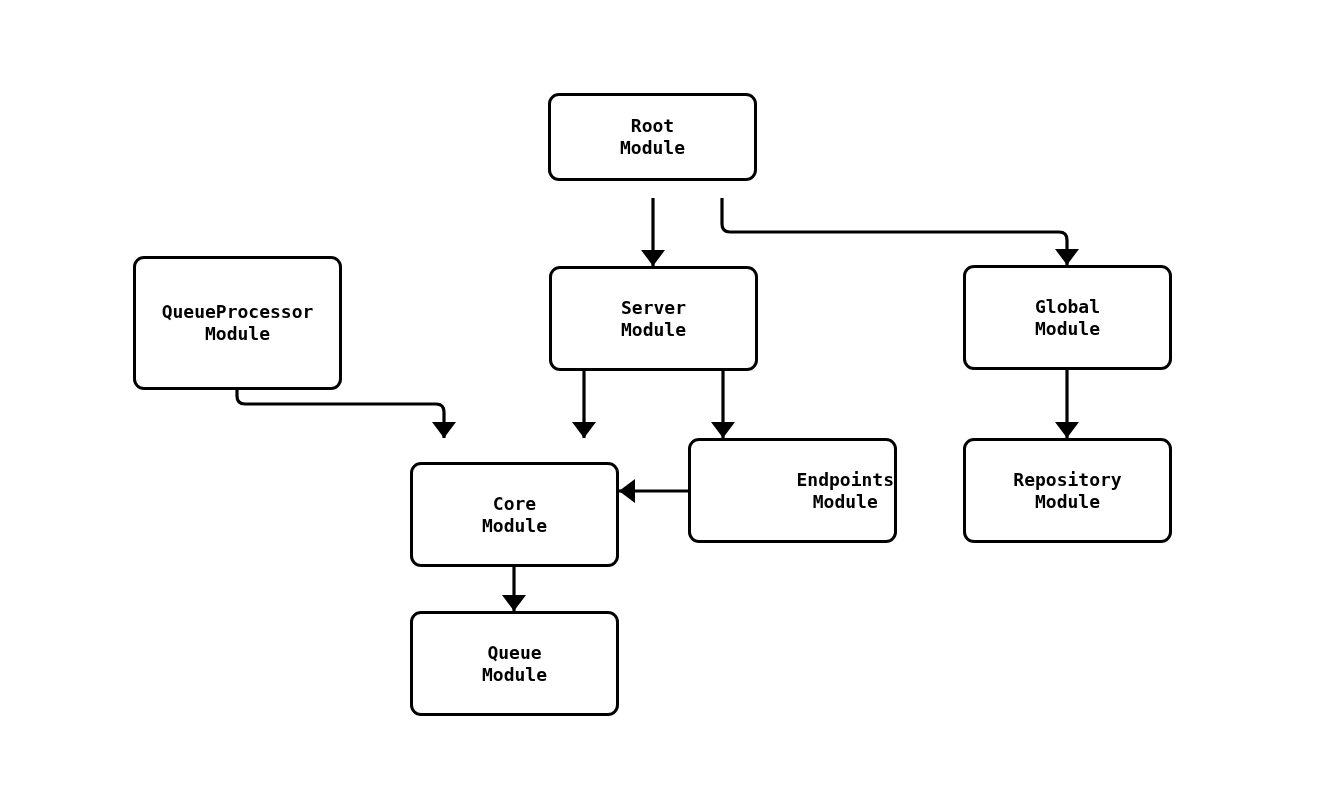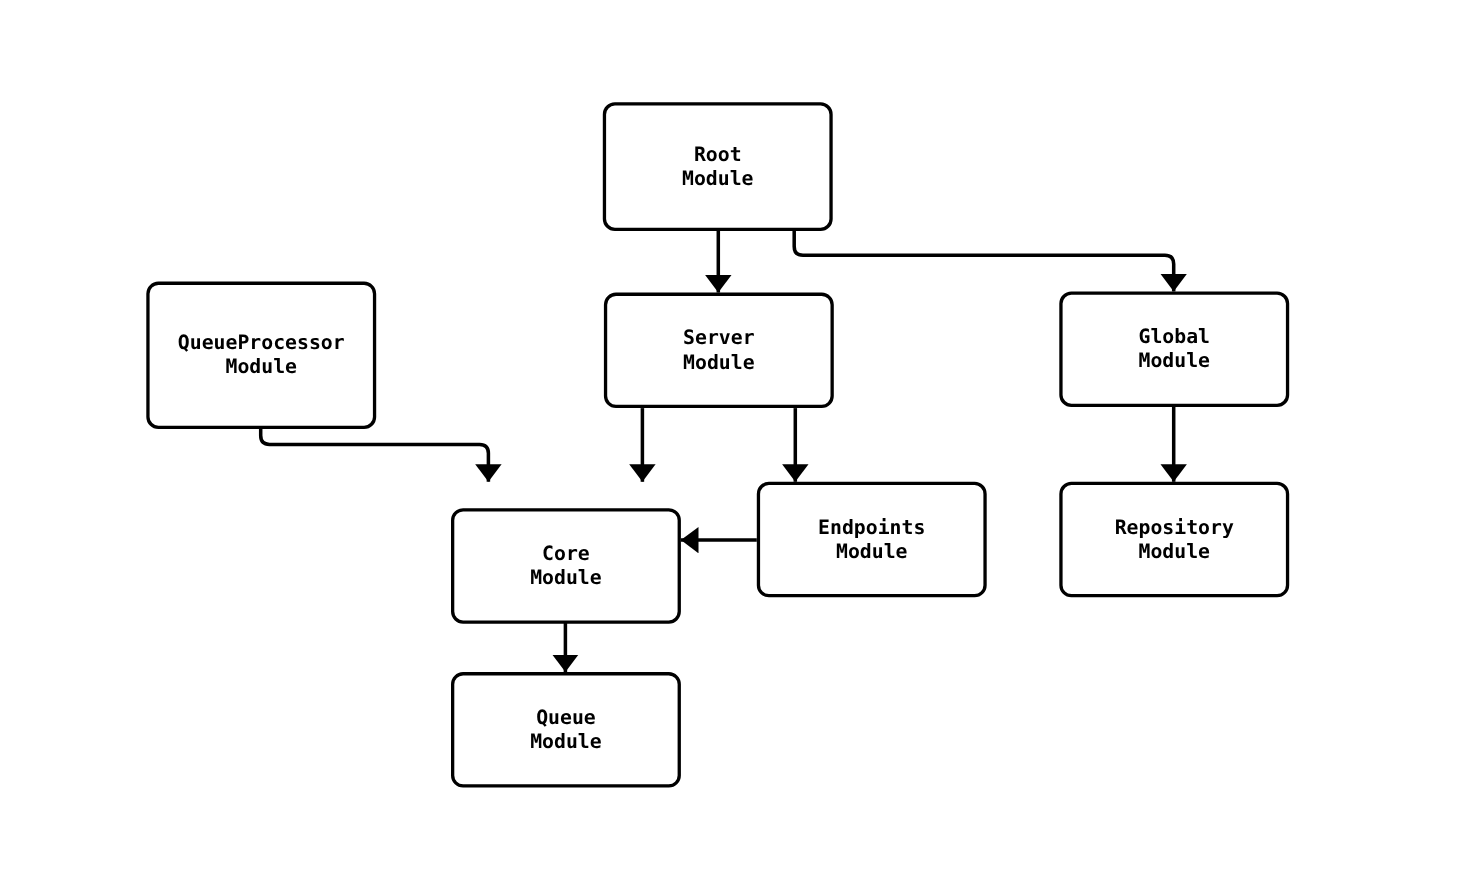--- a/index.html
+++ b/index.html
@@ -66,41 +66,41 @@
         <path class="edge" d="M 722 198 L 722 224 Q 722 232 730 232 L 1059 232 Q 1067 232 1067 240 L 1067 265" marker-end="url(#arrowhead)"></path>
         <path class="edge" d="M 237 371 L 237 396 Q 237 404 245 404 L 436 404 Q 444 404 444 412 L 444 438" marker-end="url(#arrowhead)"></path>
         <path class="edge" d="M 584 371 L 584 438" marker-end="url(#arrowhead)"></path>
         <path class="edge" d="M 723 371 L 723 438" marker-end="url(#arrowhead)"></path>
         <path class="edge" d="M 688 491 L 619 491" marker-end="url(#arrowhead)"></path>
         <path class="edge" d="M 1067 370 L 1067 438" marker-end="url(#arrowhead)"></path>
         <path class="edge" d="M 514 543 L 514 611" marker-end="url(#arrowhead)"></path>
       </g>
   </svg>
 
-<div class="node" style="left: 548px; top: 93px; width: 209px; height: 117px;">
+<div class="node" style="left: 548px; top: 93px; width: 209px; height: 88px;">
       <span>Root
 Module</span>
     </div>
     <div class="node" style="left: 133px; top: 256px; width: 209px; height: 134px;">
       <span>QueueProcessor
 Module</span>
     </div>
     <div class="node" style="left: 549px; top: 266px; width: 209px; height: 105px; align-items: center;">
       <span>Server
 Module</span>
     </div>
     <div class="node" style="left: 963px; top: 265px; width: 209px; height: 105px; text-align: center;">
       <span>Global
 Module</span>
     </div>
     <div class="node" style="left: 410px; top: 462px; width: 209px; height: 105px;">
       <span>Core
 Module</span>
     </div>
-    <div class="node" style="left: 688px; top: 438px; width: 209px; height: 105px;">
+    <div class="node" style="left: 688px; top: 438px; width: 209px; height: 105px; justify-content: flex-end;">
       <span>Endpoints
 Module</span>
     </div>
     <div class="node" style="left: 963px; top: 438px; width: 209px; height: 105px;">
       <span>Repository
 Module</span>
     </div>
     <div class="node" style="left: 410px; top: 611px; width: 209px; height: 105px;">
       <span>Queue
 Module</span>

